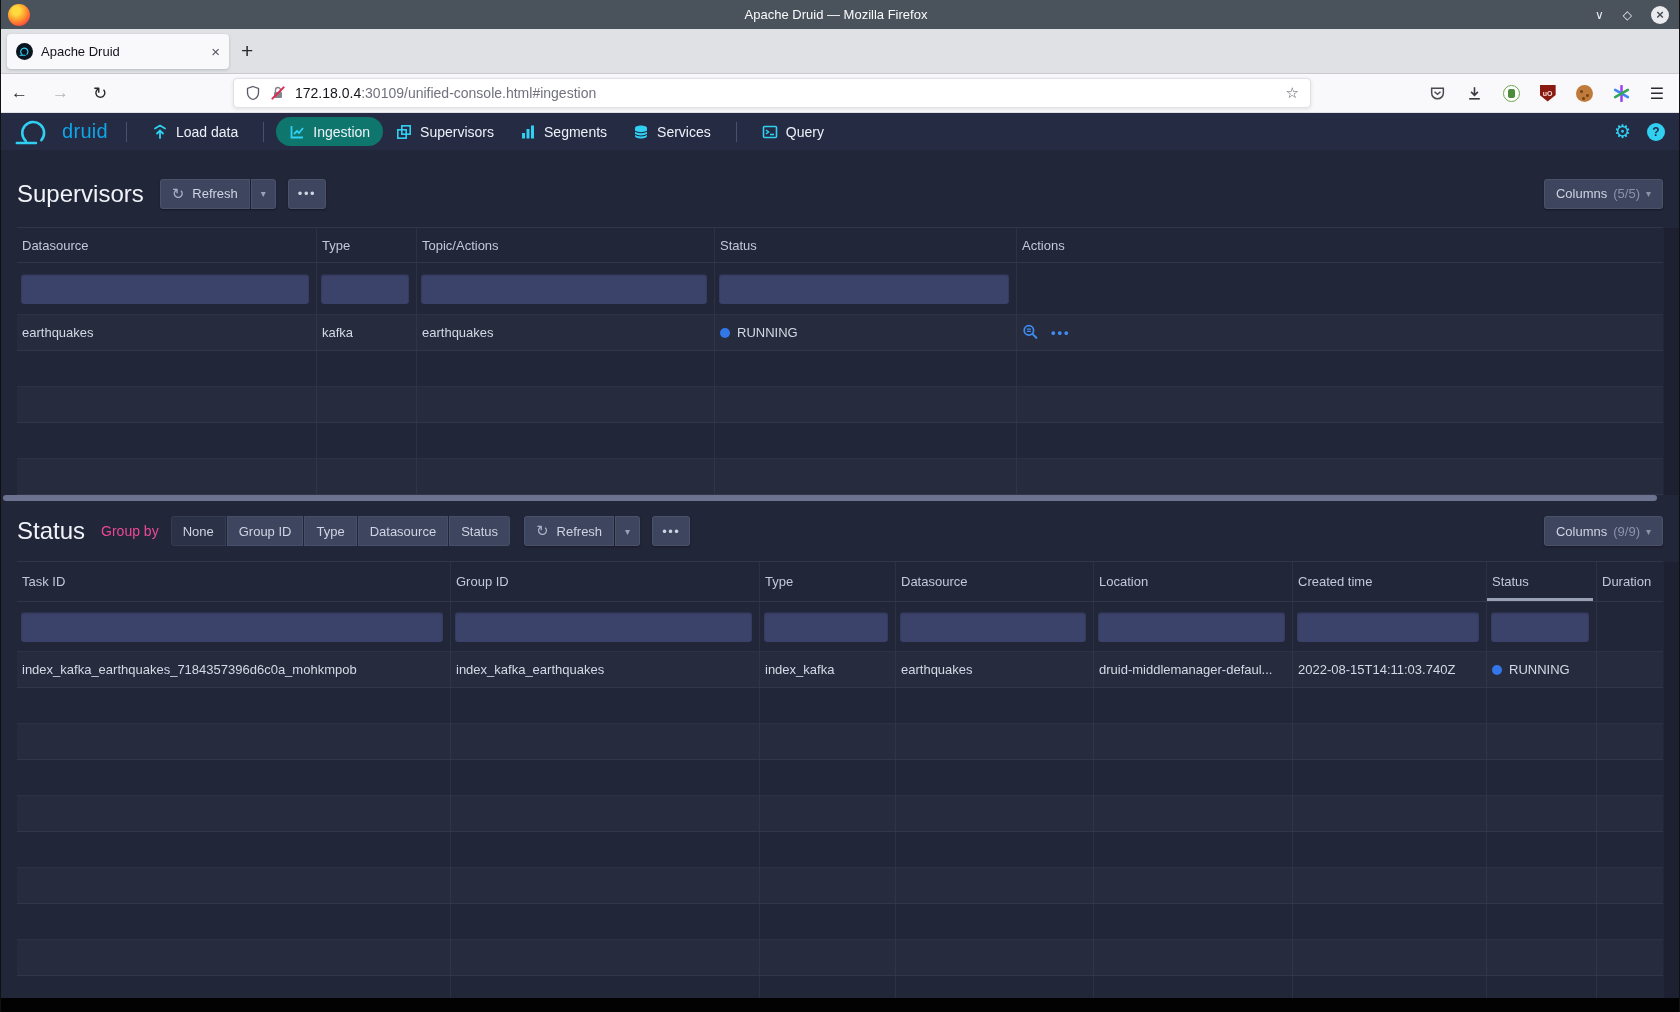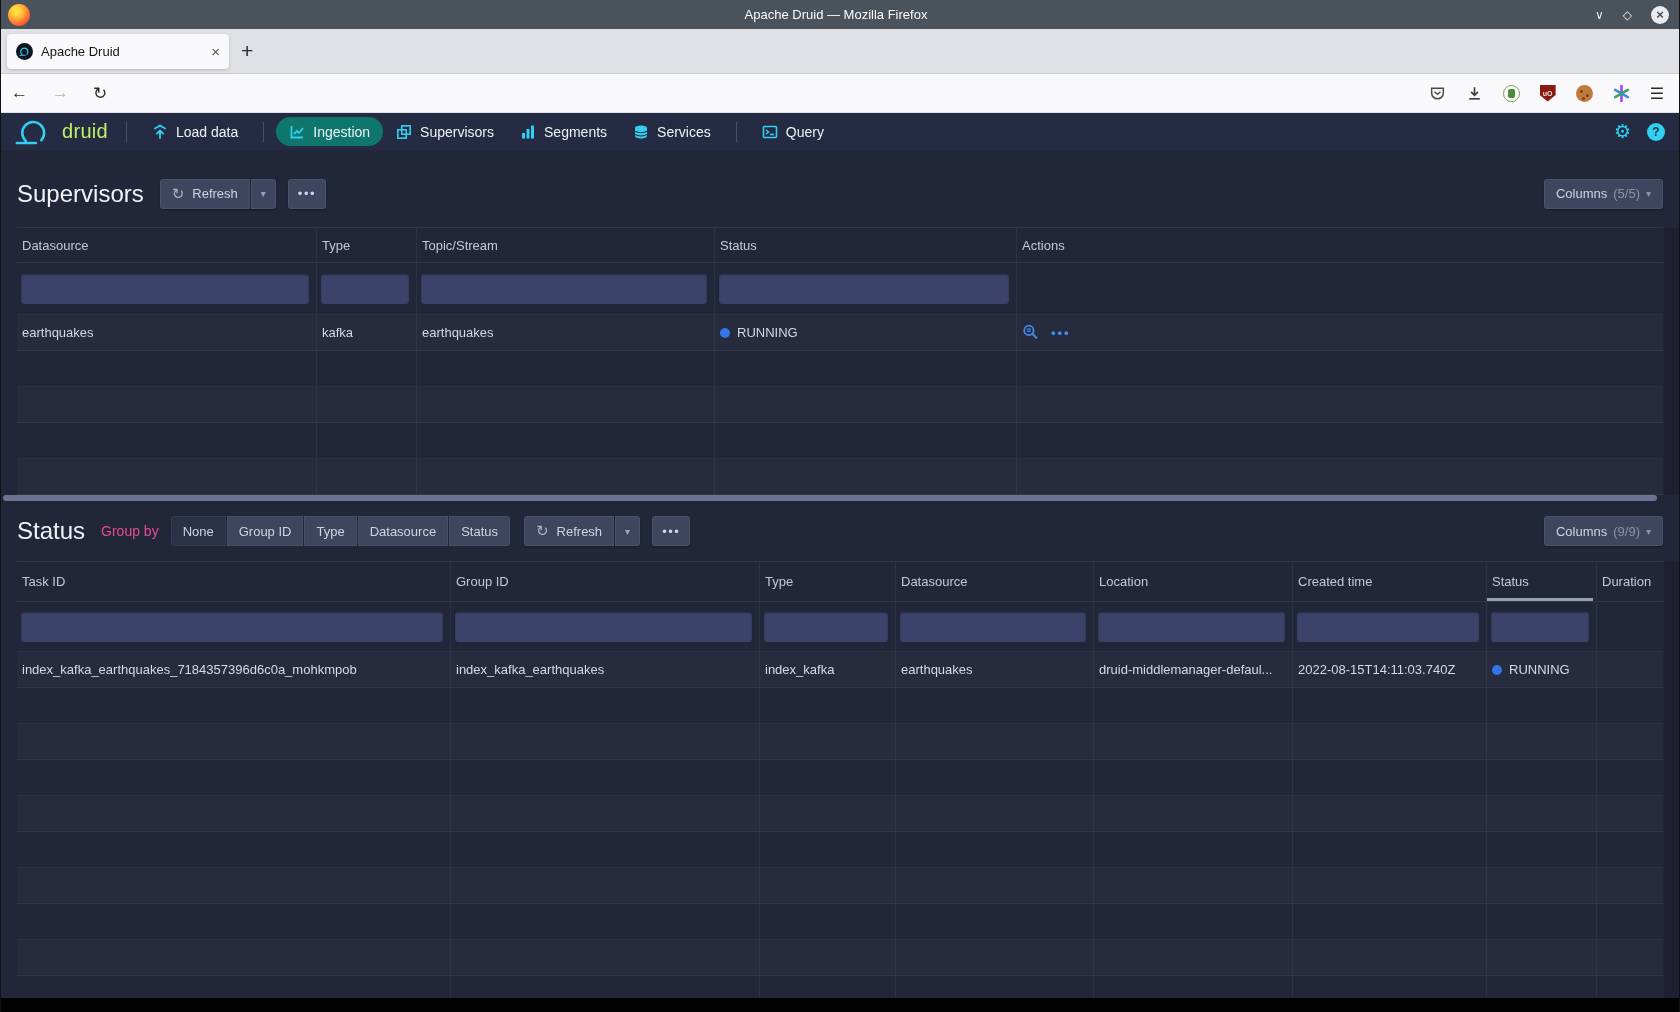--- a/index.html
+++ b/index.html
@@ -53,21 +53,21 @@
                 clip-path:polygon(0 0,100% 0,100% 62%,50% 100%,0 62%); }
   .ext-cookie { width:17px; height:17px; border-radius:50%; background:#c07b3a; position:relative; }
   .ext-cookie i, .ext-cookie i:before, .ext-cookie i:after { content:""; position:absolute; width:3px; height:3px;
                 border-radius:50%; background:#70431a; display:block; }
   .ext-cookie i { left:4px; top:5px; } .ext-cookie i:before { left:6px; top:4px; } .ext-cookie i:after { left:2px; top:7px; }
   .menu-glyph { font-size:16px; color:#2a2a2e; }
 
   
   .druidnav { height:37px; background:#252b43; display:flex; align-items:center; padding:0 14px; color:#e9ecf5; }
   .brand { display:flex; align-items:center; gap:7px; margin-right:6px; }
-  .brand-text { font-size:20px; color:#bef264; letter-spacing:0.3px; }
+  .brand-text { font-size:20px; color:#0ea5e9; letter-spacing:0.3px; }
   .vsep { width:1px; height:20px; background:#47506e; margin:0 12px; }
   .nav-item { display:flex; align-items:center; gap:8px; font-size:14px; height:29px; padding:0 13px;
               border-radius:15px; color:#eef1f8; }
   .nav-item.active { background:#0f766e; }
   .nav-right { margin-left:auto; display:flex; align-items:center; gap:16px; }
   .gear { font-size:19px; color:#2fd0f2; line-height:1; }
   .help { width:18px; height:18px; border-radius:50%; background:#2fd0f2; color:#252b43; font-weight:bold;
           font-size:12px; display:flex; align-items:center; justify-content:center; }
 
   
@@ -151,20 +151,34 @@
     </div>
     <span class="newtab">+</span>
   </div>
 
   <div class="toolbar">
     <div class="tb-left">
       <span class="nav-glyph">←</span>
       <span class="nav-glyph disabled">→</span>
       <span class="nav-glyph">↻</span>
     </div>
+    <div class="urlbar">
+      <svg width="16" height="16" viewBox="0 0 16 16">
+          <path d="M8 1.5l5.5 2v4c0 3.5-2.3 6-5.5 7-3.2-1-5.5-3.5-5.5-7v-4z" fill="none" stroke="#5b5b66" stroke-width="1.3"></path>
+        </svg>
+      <span class="lock-wrap">
+        <svg width="16" height="16" viewBox="0 0 16 16">
+            <rect x="4" y="7" width="8" height="6" rx="1" fill="#84848c"></rect>
+            <path d="M5.5 7V5a2.5 2.5 0 0 1 5 0v2" fill="none" stroke="#84848c" stroke-width="1.4"></path>
+          </svg>
+        <i class="lock-slash"></i>
+      </span>
+      <span><span class="url-domain">172.18.0.4</span><span class="url-rest">:30109/unified-console.html#ingestion</span></span>
+      <span class="star">☆</span>
+    </div>
     <div class="tb-right">
       <svg width="17" height="17" viewBox="0 0 16 16">
           <path d="M2.5 3h11v4.5a5.5 5.5 0 0 1-11 0z" fill="none" stroke="#4a4a4f" stroke-width="1.4"></path>
           <path d="M5.2 6.3l2.8 2.4 2.8-2.4" fill="none" stroke="#4a4a4f" stroke-width="1.4"></path>
         </svg>
       <svg width="17" height="17" viewBox="0 0 16 16">
           <path d="M8 2v7M4.8 6.5L8 9.7l3.2-3.2" fill="none" stroke="#3a3a3e" stroke-width="1.5"></path>
           <path d="M3 13h10" stroke="#3a3a3e" stroke-width="1.5"></path>
         </svg>
       <span class="ext-green">
@@ -263,21 +277,21 @@
         <span class="dim">(5/5)</span>
         <span class="caret-dim">▾</span>
       </button>
     </div>
 
     <div class="table-wrap">
       <div class="v-track"></div>
       <div class="thead sup-thead gsup">
         <div class="th">Datasource</div>
         <div class="th">Type</div>
-        <div class="th">Topic/Stream</div>
+        <div class="th">Topic/Actions</div>
         <div class="th">Status</div>
         <div class="th">Actions</div>
       </div>
       <div class="frow sup-frow gsup">
         <div class="fcell">
             <input style="">
           </div>
         <div class="fcell">
             <input style="">
           </div>

